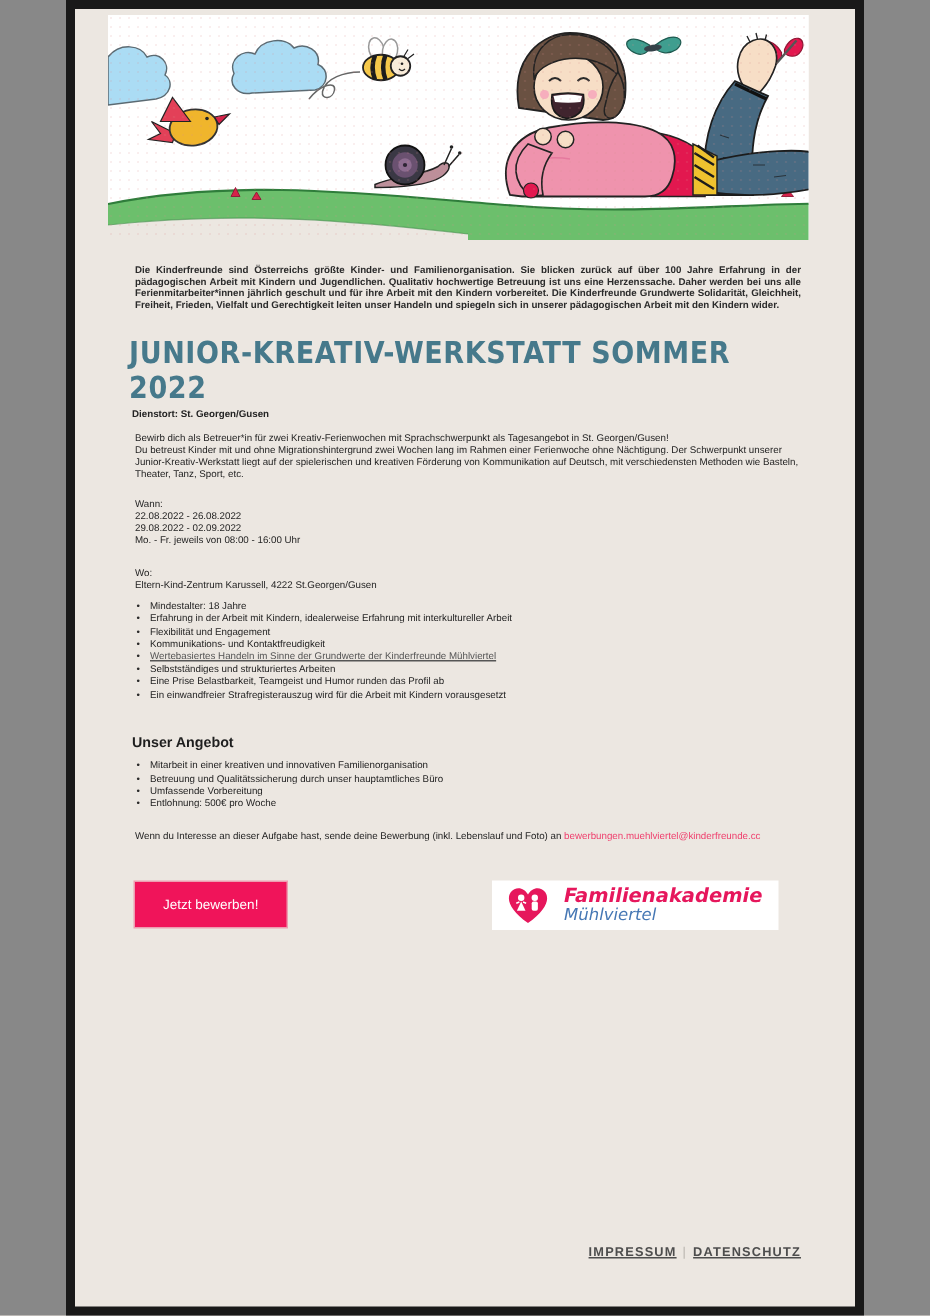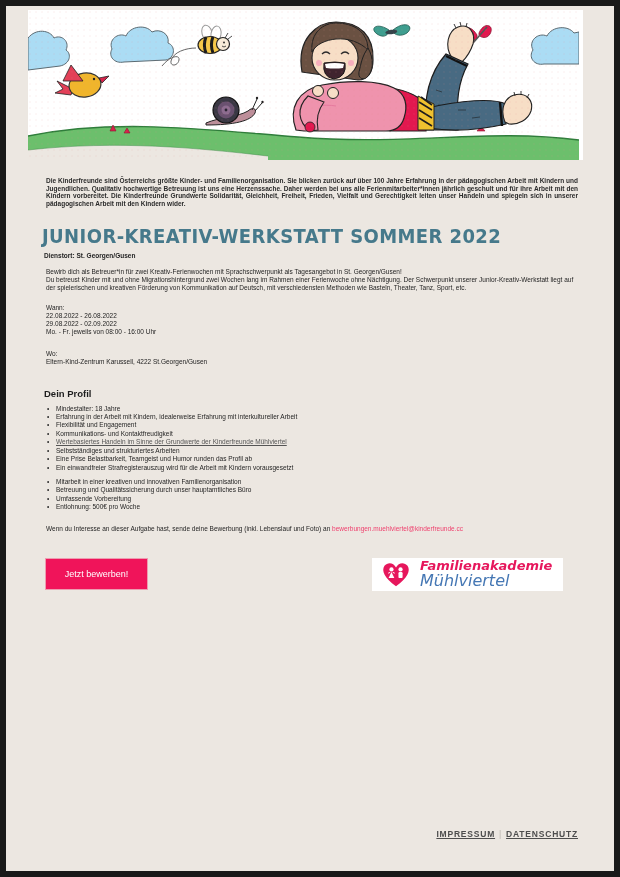--- a/index.html
+++ b/index.html
@@ -1,17 +1,17 @@
 <!DOCTYPE html>
 <html><head>
 <meta charset="utf-8">
 <style>
   html,body{margin:0;padding:0;}
   body{font-family:"Liberation Sans", sans-serif; background:#888;}
-  .frame{position:relative;width:620px;height:877px;background:#191919;margin:0 auto;overflow:hidden;}
+  .frame{position:relative;width:532px;height:877px;background:#191919;margin:0 auto;overflow:hidden;}
   .page{position:absolute;inset:6px;background:#ECE7E1;overflow:hidden;}
   .header-illustration{margin:4px 31px 0 22px;height:150px;background:#ffffff;overflow:hidden;}
   .header-illustration svg{display:block;}
   .content{margin:0 36px 0 34px;color:#242424;}
   .intro{margin:17px 0 0 6px;font-size:6.5px;line-height:1.18;font-weight:700;color:#2b2b2b;text-align:justify;}
   .job-title{margin:16px 0 0 2px;font-size:18px;font-weight:700;color:#46798B;letter-spacing:.4px;transform:scaleY(1.12);transform-origin:left top;font-family:"DejaVu Sans", sans-serif;}
   .dienstort{margin:7px 0 0 4px;font-size:6.5px;font-weight:700;}
   .section-heading{margin:22px 0 0 4px;font-size:9.5px;font-weight:700;color:#1e1e1e;}
   .body-text{margin:9px 0 0 6px;font-size:6.5px;line-height:1.25;}
   .body-text + .body-text{margin-top:0;}
@@ -20,21 +20,21 @@
   ul.bullets{list-style:none;margin:6px 0 0 6px;padding:0;font-size:6.5px;line-height:1.3;}
   ul.bullets li{padding-left:10px;position:relative;}
   ul.bullets li::before{content:"•";position:absolute;left:1px;top:0;font-size:6.5px;color:#2b2b2b;}
   ul.bullets li.linked{text-decoration:underline;color:#555;cursor:pointer;}
   .apply-line{margin:13px 0 0 6px;font-size:6.5px;}
   .apply-line .email{color:#EF416E;text-decoration:none;cursor:pointer;}
   .bottom-row{margin:26px 15px 0 6px;display:flex;justify-content:space-between;align-items:center;gap:12px;}
   .apply-button{display:flex;align-items:center;justify-content:center;width:101px;height:30px;background:#F0145A;color:#fff;font-size:9px;font-weight:400;text-decoration:none;cursor:pointer;box-shadow:0 0 0 1px rgba(240,20,90,.35);}
   .logo-box{display:flex;align-items:center;gap:7px;width:191px;height:33px;background:#ffffff;box-sizing:border-box;padding-left:7px;}
   .logo-text .l1{font-family:"DejaVu Sans", sans-serif;font-style:italic;font-weight:700;font-size:13px;color:#E6175C;line-height:1.05;}
-  .logo-text .l2{font-family:"DejaVu Sans", sans-serif;font-style:italic;font-size:16px;color:#4577B4;line-height:1.05;}
+  .logo-text .l2{font-family:"DejaVu Sans", sans-serif;font-style:italic;font-size:11px;color:#4577B4;line-height:1.05;}
   .footer{position:absolute;right:36px;bottom:32px;font-size:8.5px;font-weight:700;letter-spacing:.8px;color:#4D4D4D;text-align:right;}
   .footer a{color:#4D4D4D;text-decoration:underline;cursor:pointer;}
   .footer .sep{color:#B9B4AE;margin:0 4px;text-decoration:none;font-weight:400;}
 </style>
 </head>
 <body>
 
 <div class="frame">
   <div class="page">
 
@@ -174,32 +174,32 @@
         <div>22.08.2022 - 26.08.2022</div>
         <div>29.08.2022 - 02.09.2022</div>
         <div>Mo. - Fr. jeweils von 08:00 - 16:00 Uhr</div>
       </div>
 
       <div class="location">
         <div>Wo:</div>
         <div>Eltern-Kind-Zentrum Karussell, 4222 St.Georgen/Gusen</div>
       </div>
 
-      <h2 class="section-heading">Dein Profil</h2>
       <ul class="bullets">
         <li>Mindestalter: 18 Jahre</li>
         <li>Erfahrung in der Arbeit mit Kindern, idealerweise Erfahrung mit interkultureller Arbeit</li>
         <li>Flexibilität und Engagement</li>
         <li>Kommunikations- und Kontaktfreudigkeit</li>
         <li class="linked">Wertebasiertes Handeln im Sinne der Grundwerte der Kinderfreunde Mühlviertel</li>
         <li>Selbstständiges und strukturiertes Arbeiten</li>
         <li>Eine Prise Belastbarkeit, Teamgeist und Humor runden das Profil ab</li>
         <li>Ein einwandfreier Strafregisterauszug wird für die Arbeit mit Kindern vorausgesetzt</li>
       </ul>
 
+      <h2 class="section-heading">Unser Angebot</h2>
       <ul class="bullets">
         <li>Mitarbeit in einer kreativen und innovativen Familienorganisation</li>
         <li>Betreuung und Qualitätssicherung durch unser hauptamtliches Büro</li>
         <li>Umfassende Vorbereitung</li>
         <li>Entlohnung: 500€ pro Woche</li>
       </ul>
 
       <p class="apply-line">
         <span>Wenn du Interesse an dieser Aufgabe hast, sende deine Bewerbung (inkl. Lebenslauf und Foto) an </span><a class="email" href="#">bewerbungen.muehlviertel@kinderfreunde.cc</a>
       </p>

